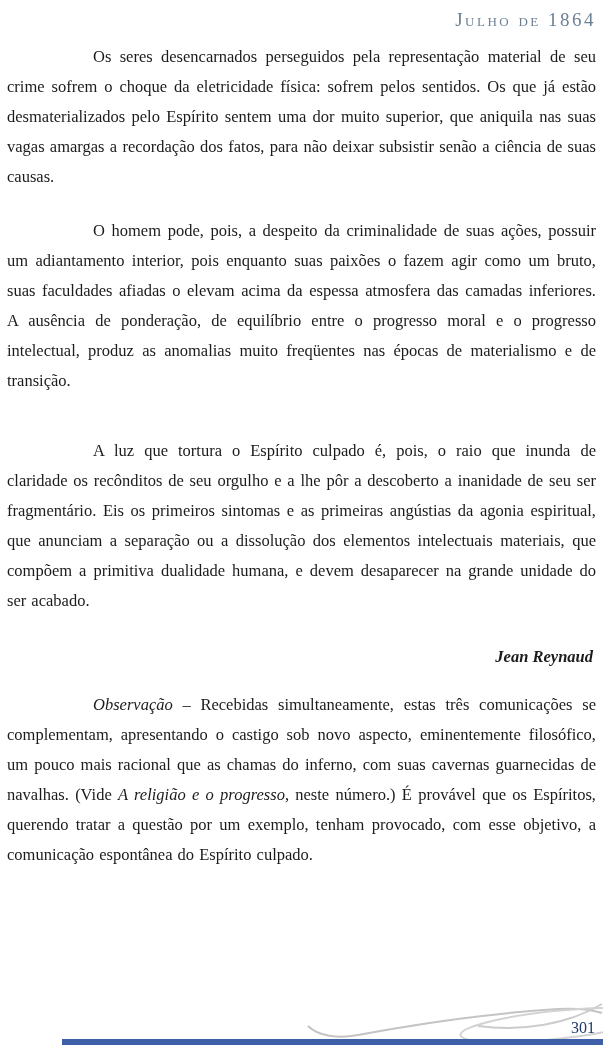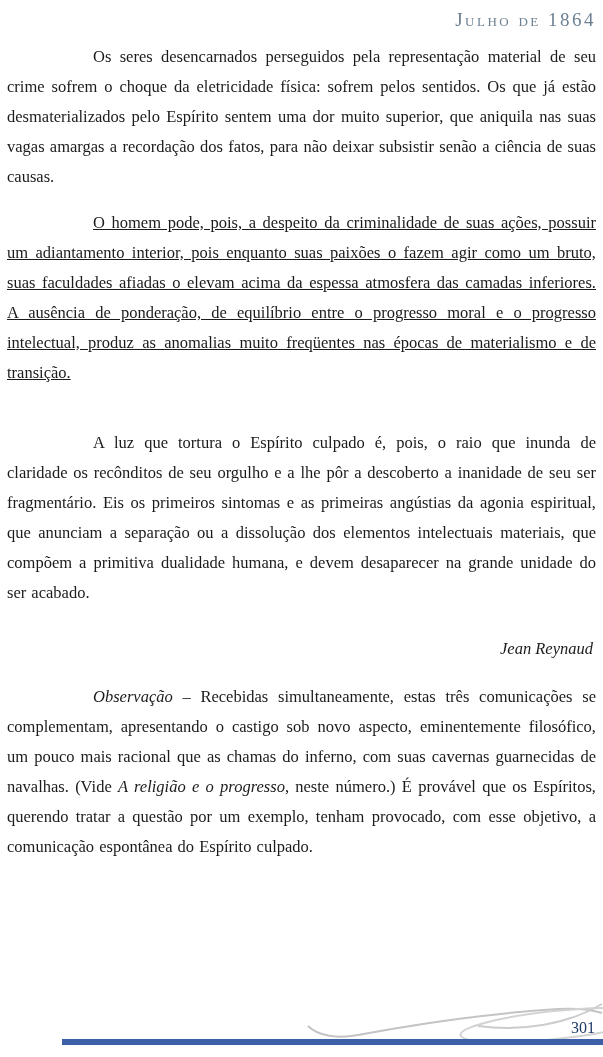--- a/index.html
+++ b/index.html
@@ -23,27 +23,27 @@
   }
   .body-text {
     margin: 0 7px;
     font-size: 16.5px;
     line-height: 30px;
     text-align: justify;
     text-indent: 86px;
     word-spacing: 1px;
   }
   .para-1 { margin-top: 10px; }
-  .para-2 { margin-top: 16px; text-decoration: underline; }
+  .para-2 { margin-top: 24px; }
   .para-3 { margin-top: 40px; }
   .observation { margin-top: 18px; }
   .signature {
     margin: 26px 10px 0 0;
     text-align: right;
-    font-weight: normal;
+    font-weight: bold;
     font-style: italic;
     font-size: 16.5px;
     line-height: 30px;
   }
   .italic { font-style: italic; margin-top: 10px; }
   .footer-swoosh {
     position: absolute;
     right: 0;
     bottom: 3px;
     width: 320px;

